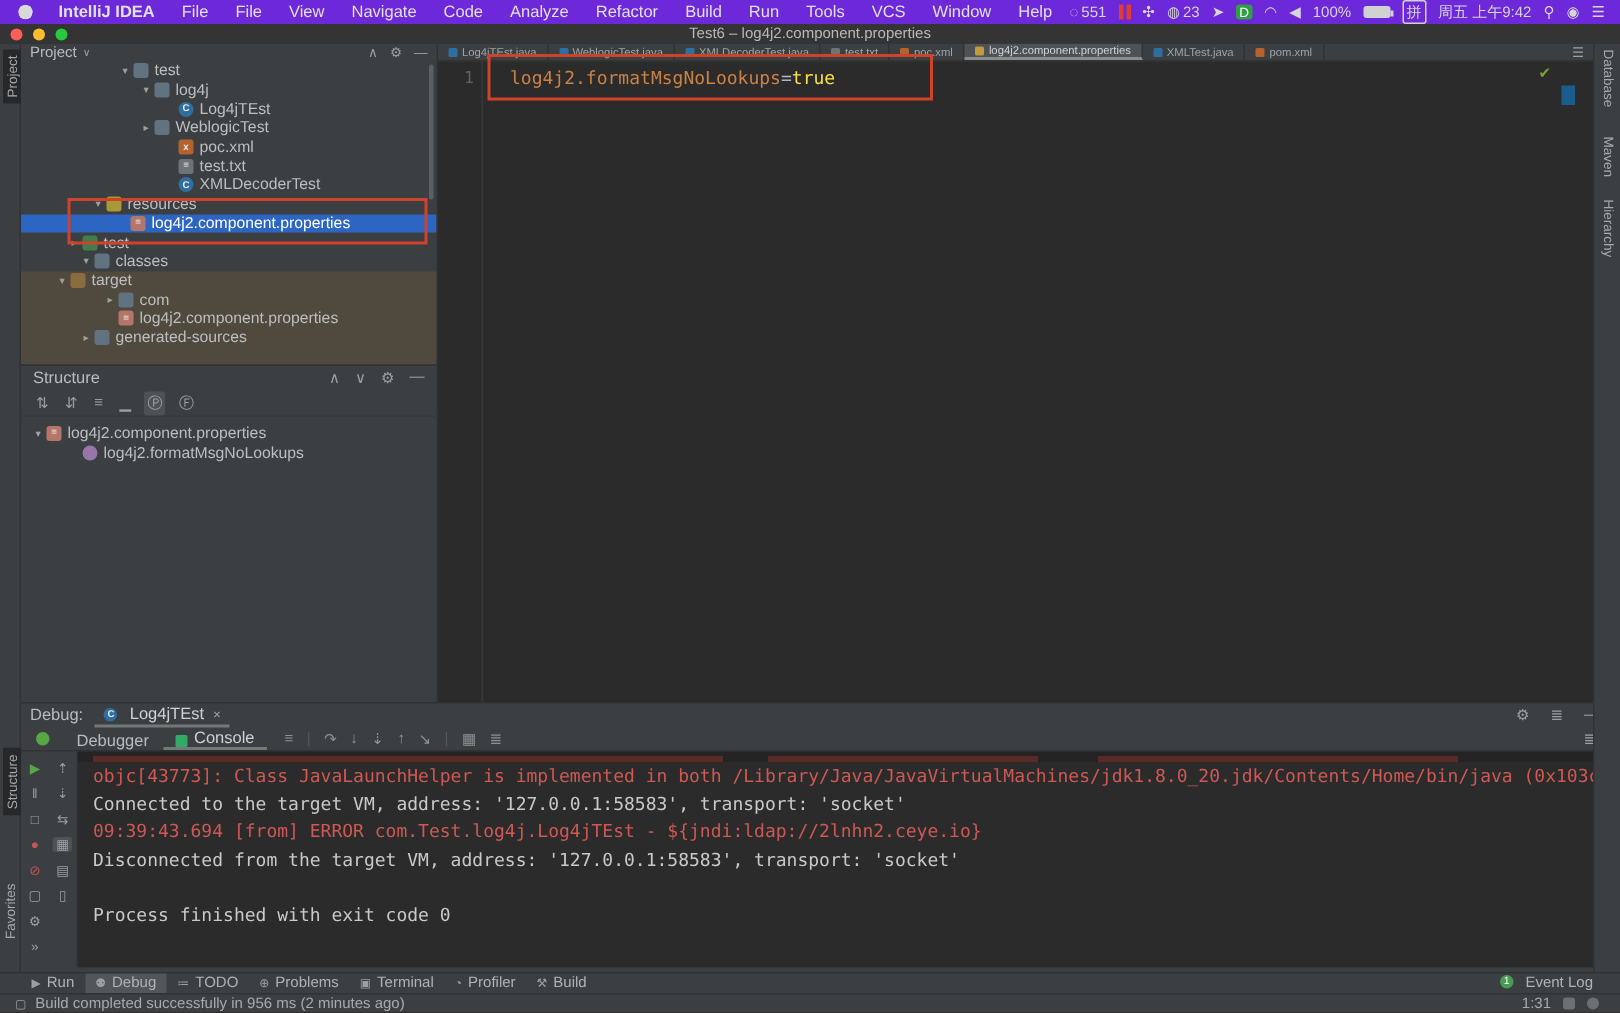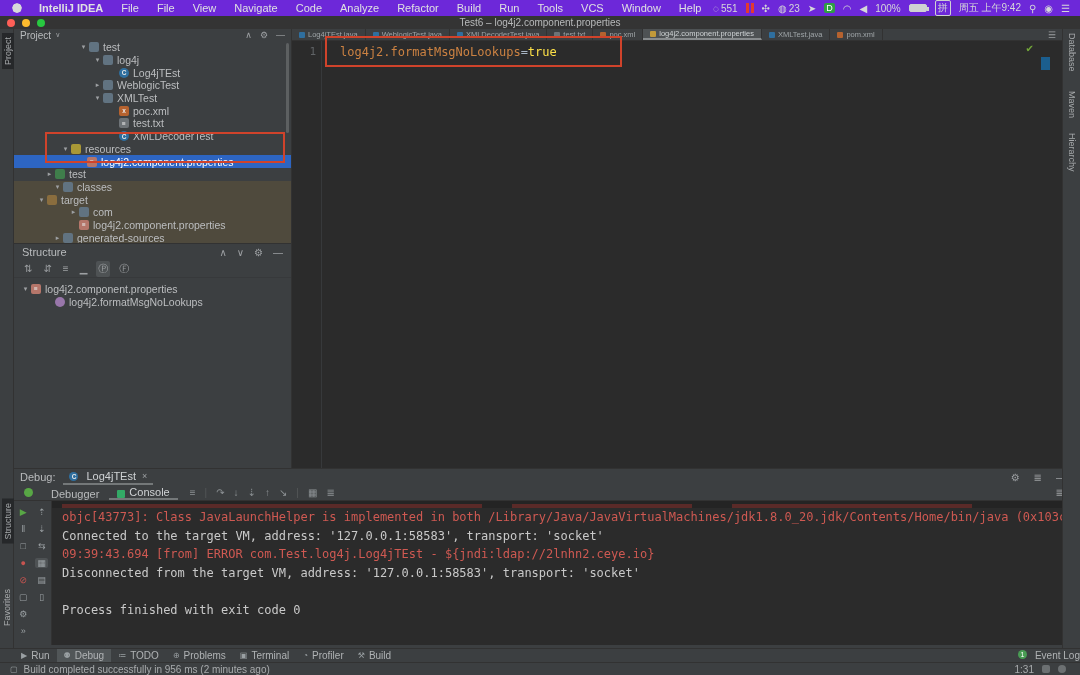--- a/index.html
+++ b/index.html
@@ -94,21 +94,21 @@
   #constub{position:absolute;left:0;top:0;right:0;height:7px;background:#242424;overflow:hidden}
   #constub i{position:absolute;top:3px;height:4px;background:#5a2a28;display:block}
   .clines{position:absolute;left:10px;top:9px;right:0}
   .cline{height:18.7px;font:12px "DejaVu Sans Mono",monospace;white-space:pre;overflow:hidden}
   .lnerror{color:#cf5952}.lnnormal{color:#c9c9c9}
   
   #bottombar{left:0;top:648px;width:1080px;height:14px;background:#3c3f41;border-top:1px solid #323232;display:flex;align-items:center;z-index:15;padding-left:14px}
   .bitem{display:flex;gap:4px;align-items:center;padding:0 7px;height:100%;font-size:10px;color:#b0b3b5;white-space:nowrap}
   .bitem.sel{background:#515658}
   .bitem .bic{font-size:8px;color:#9aa0a3}
-  #eventlog{margin-left:auto;display:flex;gap:8px;font-size:10px;color:#b0b3b5;}
+  #eventlog{margin-left:auto;display:flex;gap:8px;font-size:10px;color:#b0b3b5;padding-right:18px}
   .greenball{width:9px;height:9px;border-radius:50%;background:#499c54;color:#fff;font-size:7px;display:flex;align-items:center;justify-content:center}
   
   #statusbar{left:0;top:662px;width:1080px;height:13px;background:#3c3f41;border-top:1px solid #323232;display:flex;align-items:center;font-size:10px;color:#a8abad;z-index:15}
   #statusbar .sic{font-size:8px;color:#9aa0a3;margin:0 6px 0 10px}
   #statusright{margin-left:auto;display:flex;align-items:center;gap:8px;padding-right:14px}
   #statusright .tiny{width:8px;height:8px;background:#6c7072;border-radius:2px}
 </style>
 </head>
 <body>
 
@@ -194,25 +194,20 @@
     <div class="trow" style="padding-left:94px">
         <span class="arrow"></span>
         <span class="tico ic-class"></span>
         <span>Log4jTEst</span>
       </div>
     <div class="trow" style="padding-left:78px">
         <span class="arrow">▸</span>
         <span class="tico ic-folder"></span>
         <span>WeblogicTest</span>
       </div>
-    <div class="trow" style="padding-left:78px">
-        <span class="arrow">▾</span>
-        <span class="tico ic-folder"></span>
-        <span>XMLTest</span>
-      </div>
     <div class="trow" style="padding-left:94px">
         <span class="arrow"></span>
         <span class="tico ic-xml"></span>
         <span>poc.xml</span>
       </div>
     <div class="trow" style="padding-left:94px">
         <span class="arrow"></span>
         <span class="tico ic-txt"></span>
         <span>test.txt</span>
       </div>

